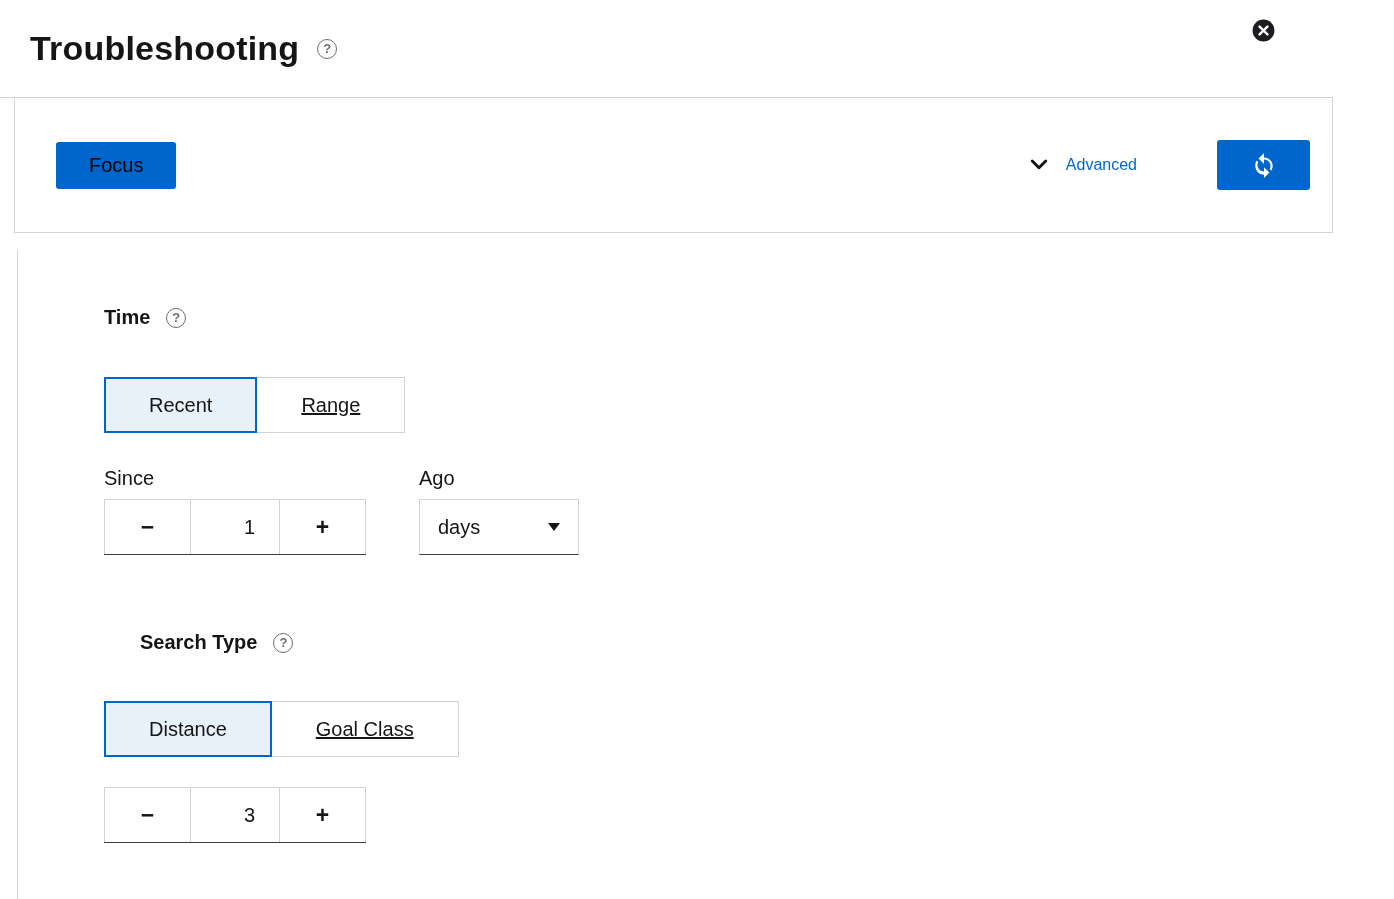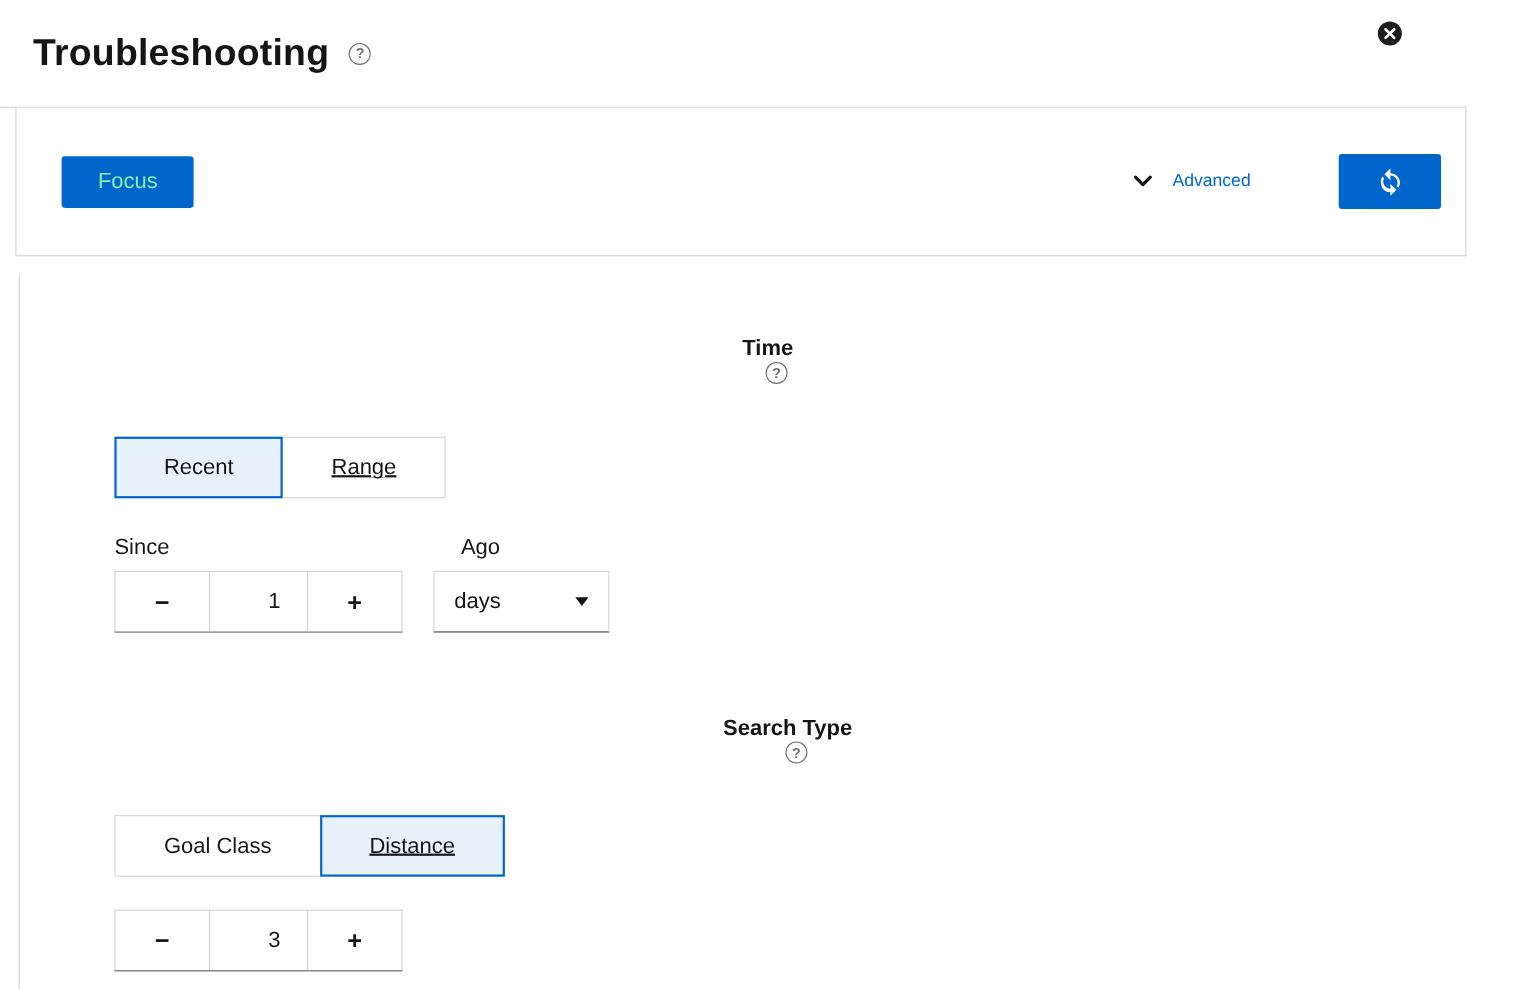--- a/index.html
+++ b/index.html
@@ -16,34 +16,34 @@
     color:#6a6e73; font-size:13px; font-weight:700; margin-left:18px; cursor:pointer;
     flex:0 0 auto; }
   .close-btn { position:absolute; left:1251px; top:18px; background:none; border:none;
     cursor:pointer; line-height:0; }
 
   
   .rule-top { position:absolute; top:97px; left:0; width:1333px; height:1px; background:#d2d2d2; }
   .toolbar { position:absolute; top:98px; left:14px; width:1319px; height:135px;
     border-left:1px solid #d2d2d2; border-right:1px solid #d2d2d2; border-bottom:1px solid #d2d2d2;
     display:flex; align-items:center; padding:0 22px 0 41px; background:#fff; }
-  .focus-btn { height:47px; padding:0 33px; font-size:20px; color:#86efac;
+  .focus-btn { height:47px; padding:0 33px; font-size:20px; color:#000000;
     background:var(--primary,#0066cc); border:none; border-radius:3px; cursor:pointer;
     font-family:inherit; }
   .toolbar-right { margin-left:auto; display:flex; align-items:center; }
   .chevron-btn { background:none; border:none; padding:4px; margin-right:14px; cursor:pointer; line-height:0; }
   .advanced-link { font-size:16px; color:var(--primary,#0066cc); margin-right:80px;
     cursor:pointer; text-decoration:none; }
   .sync-btn { width:93px; height:50px; background:var(--primary,#0066cc); border:none;
     border-radius:3px; display:flex; align-items:center; justify-content:center; cursor:pointer; }
 
   
   .content { position:absolute; top:250px; left:17px; right:0; bottom:0;
     border-left:1px solid #d2d2d2; padding:56px 0 0 86px; }
-  .field-label-row { display:flex; align-items:center; margin-bottom:48px;flex-direction:column; }
+  .field-label-row { display:flex; align-items:center; margin-bottom:48px; }
   .field-label { font-size:20px; font-weight:700; }
   .field-label-row .help-icon { margin-left:16px; }
   .field-label-row.second { margin-top:76px; margin-bottom:47px;margin-left:36px; }
 
   .toggle-group { display:flex; margin-bottom:34px; }
   .toggle-btn { height:56px; padding:0 44px; font-size:20px; color:#151515;
     background:#fff; border:1px solid #d2d2d2; cursor:pointer; font-family:inherit; }
   .toggle-btn + .toggle-btn { margin-left:-1px;text-decoration:underline; }
   .toggle-btn.selected { background:var(--selected_bg,#e7f1fa);
     border:2px solid var(--primary,#0066cc); padding:12px 43px; position:relative; z-index:1; }
@@ -55,21 +55,21 @@
   .controls-row { display:flex; align-items:flex-start; }
   .stepper { display:flex; border-bottom:1px solid #3c3f42; width:max-content; background:#fff; }
   .step-btn { width:87px; height:55px; background:#fff; border:1px solid #d2d2d2;
     border-bottom:none; font-size:23px; font-weight:700; color:#151515; cursor:pointer;
     font-family:inherit; }
   .step-value { width:88px; height:55px; border:none; border-top:1px solid #d2d2d2;
     text-align:right; padding:0 24px 0 8px; font-size:20px; color:#151515;
     font-family:inherit; background:#fff; outline:none; }
   .select { width:160px; height:56px; border:1px solid #d2d2d2; border-bottom:1px solid #3c3f42;
     display:flex; align-items:center; justify-content:space-between; padding:0 18px;
-    font-size:20px; margin-left:28px; background:#fff; cursor:pointer;gap:32px; }
+    font-size:20px; margin-left:53px; background:#fff; cursor:pointer;gap:32px; }
   .caret { width:0; height:0; border-left:6px solid transparent; border-right:6px solid transparent;
     border-top:8px solid #151515; }
 </style>
 </head>
 <body>
 
 <div class="panel">
 
   <header class="page-header">
     <h1 class="title">Troubleshooting</h1>
@@ -129,22 +129,22 @@
         <span class="caret"></span>
       </div>
     </div>
 
     <div class="field-label-row second">
       <span class="field-label">Search Type</span>
       <span class="help-icon">?</span>
     </div>
 
     <div class="toggle-group second">
+      <button class="toggle-btn selected">Distance</button>
       <button class="toggle-btn">Goal Class</button>
-      <button class="toggle-btn selected">Distance</button>
     </div>
 
     <div class="stepper">
       <button class="step-btn">−</button>
       <input class="step-value" value="3" style="">
       <button class="step-btn">+</button>
     </div>
 
   </section>
 </div>

